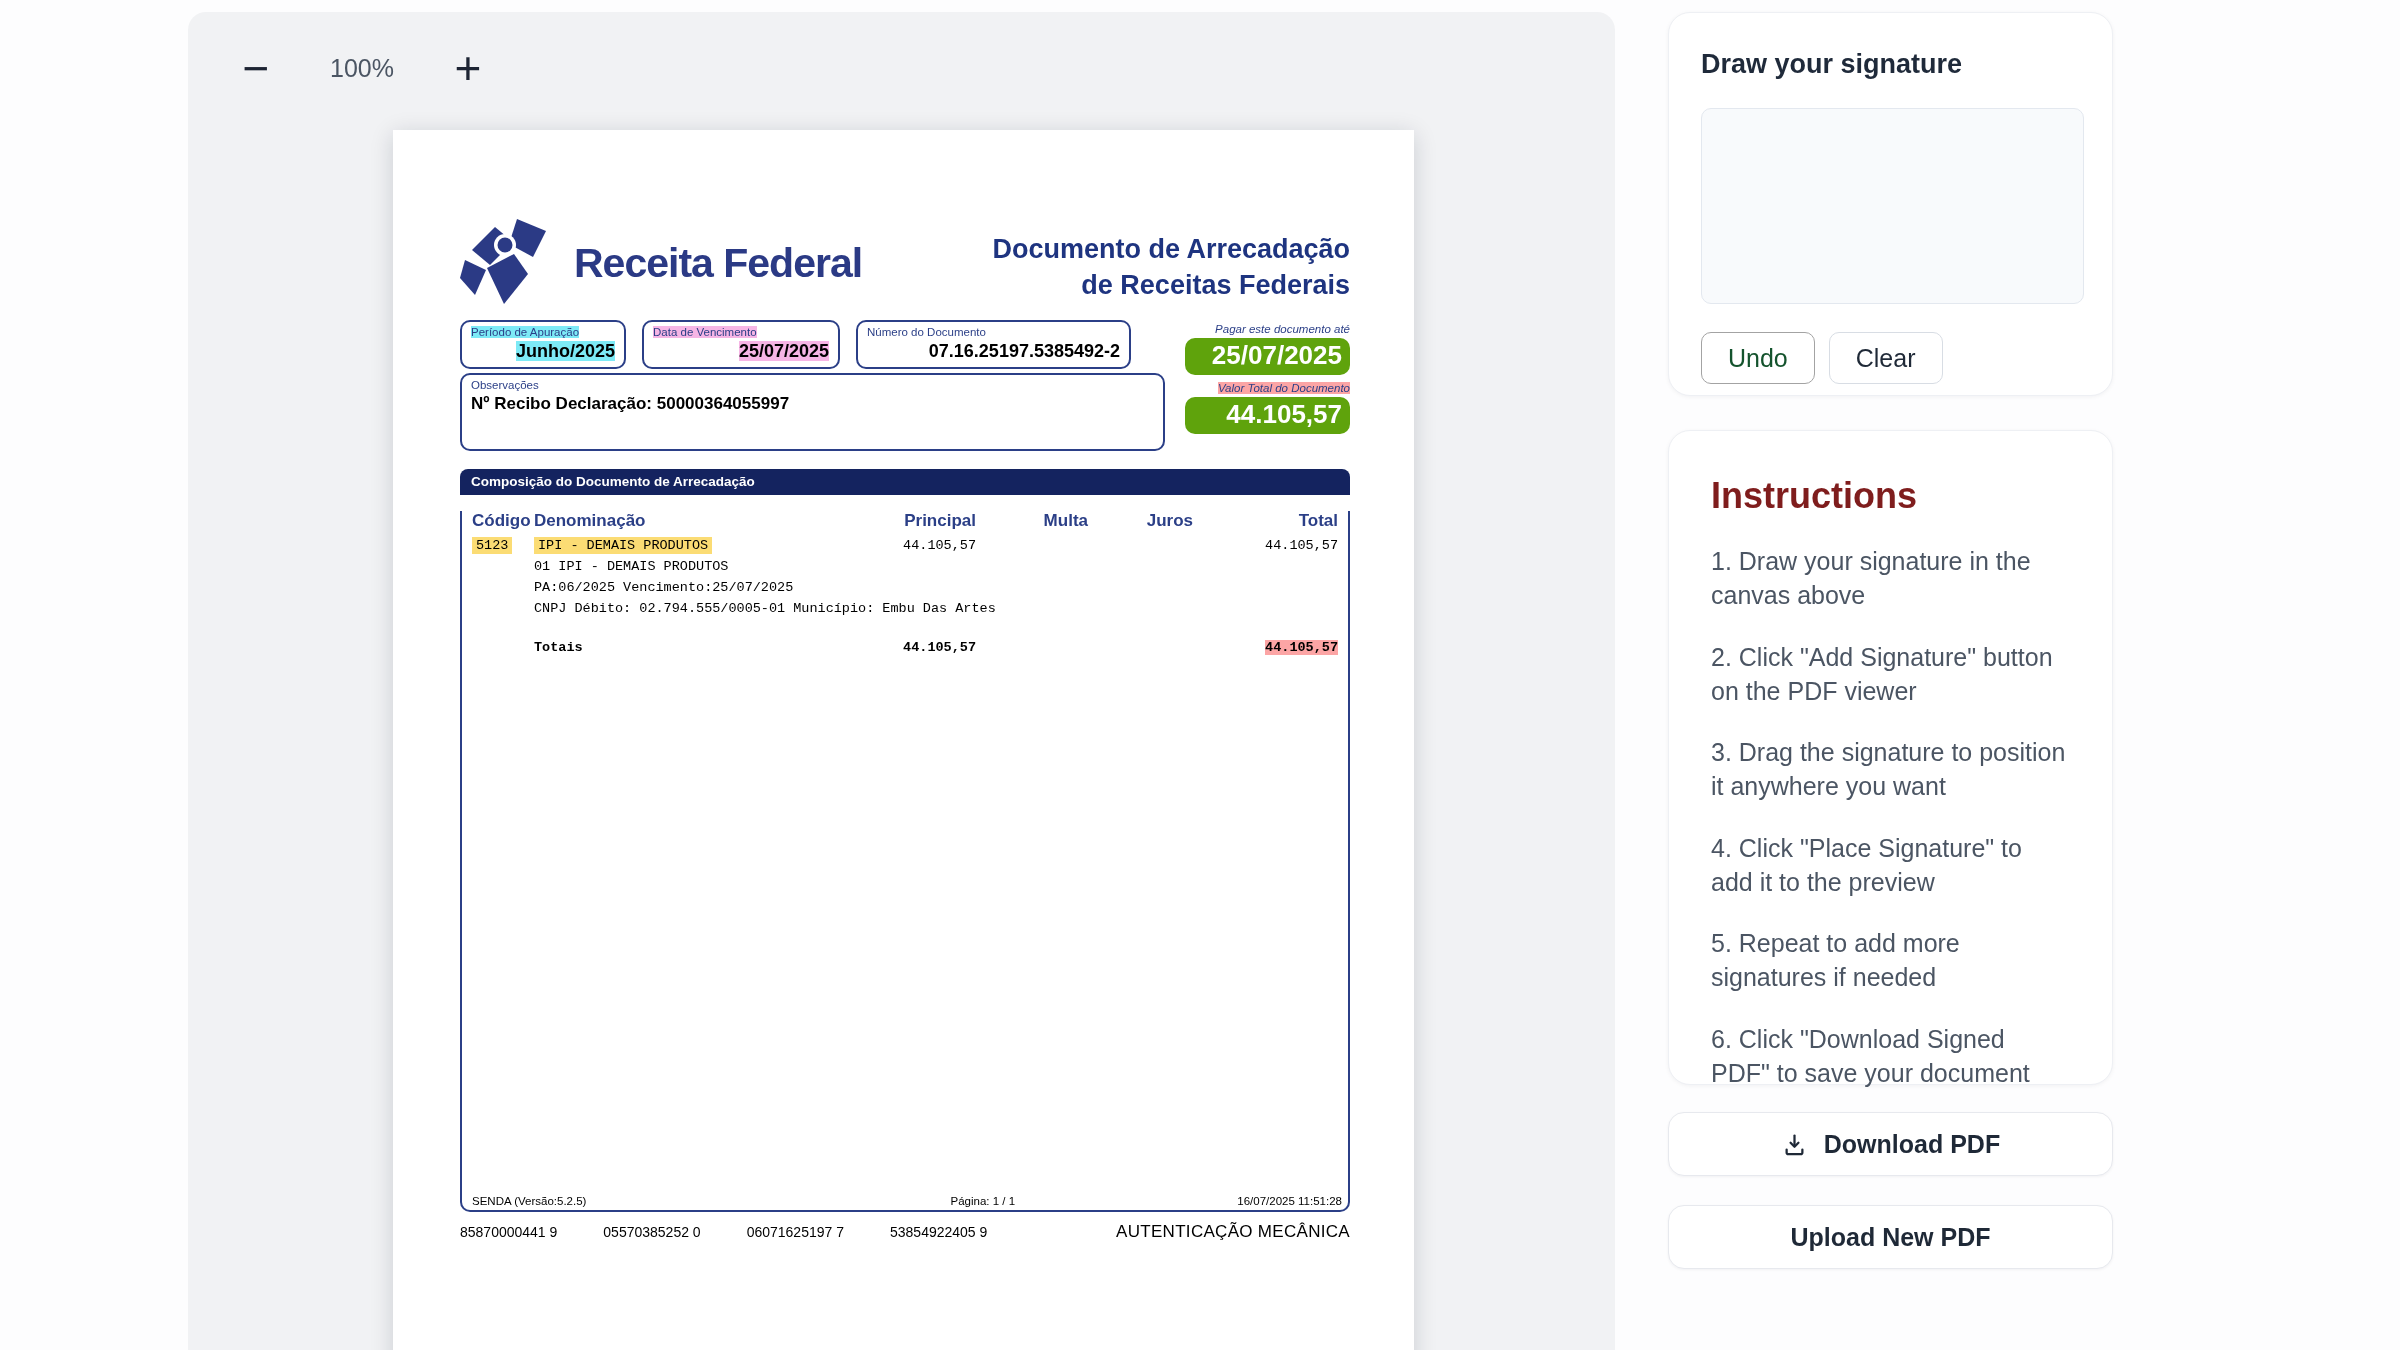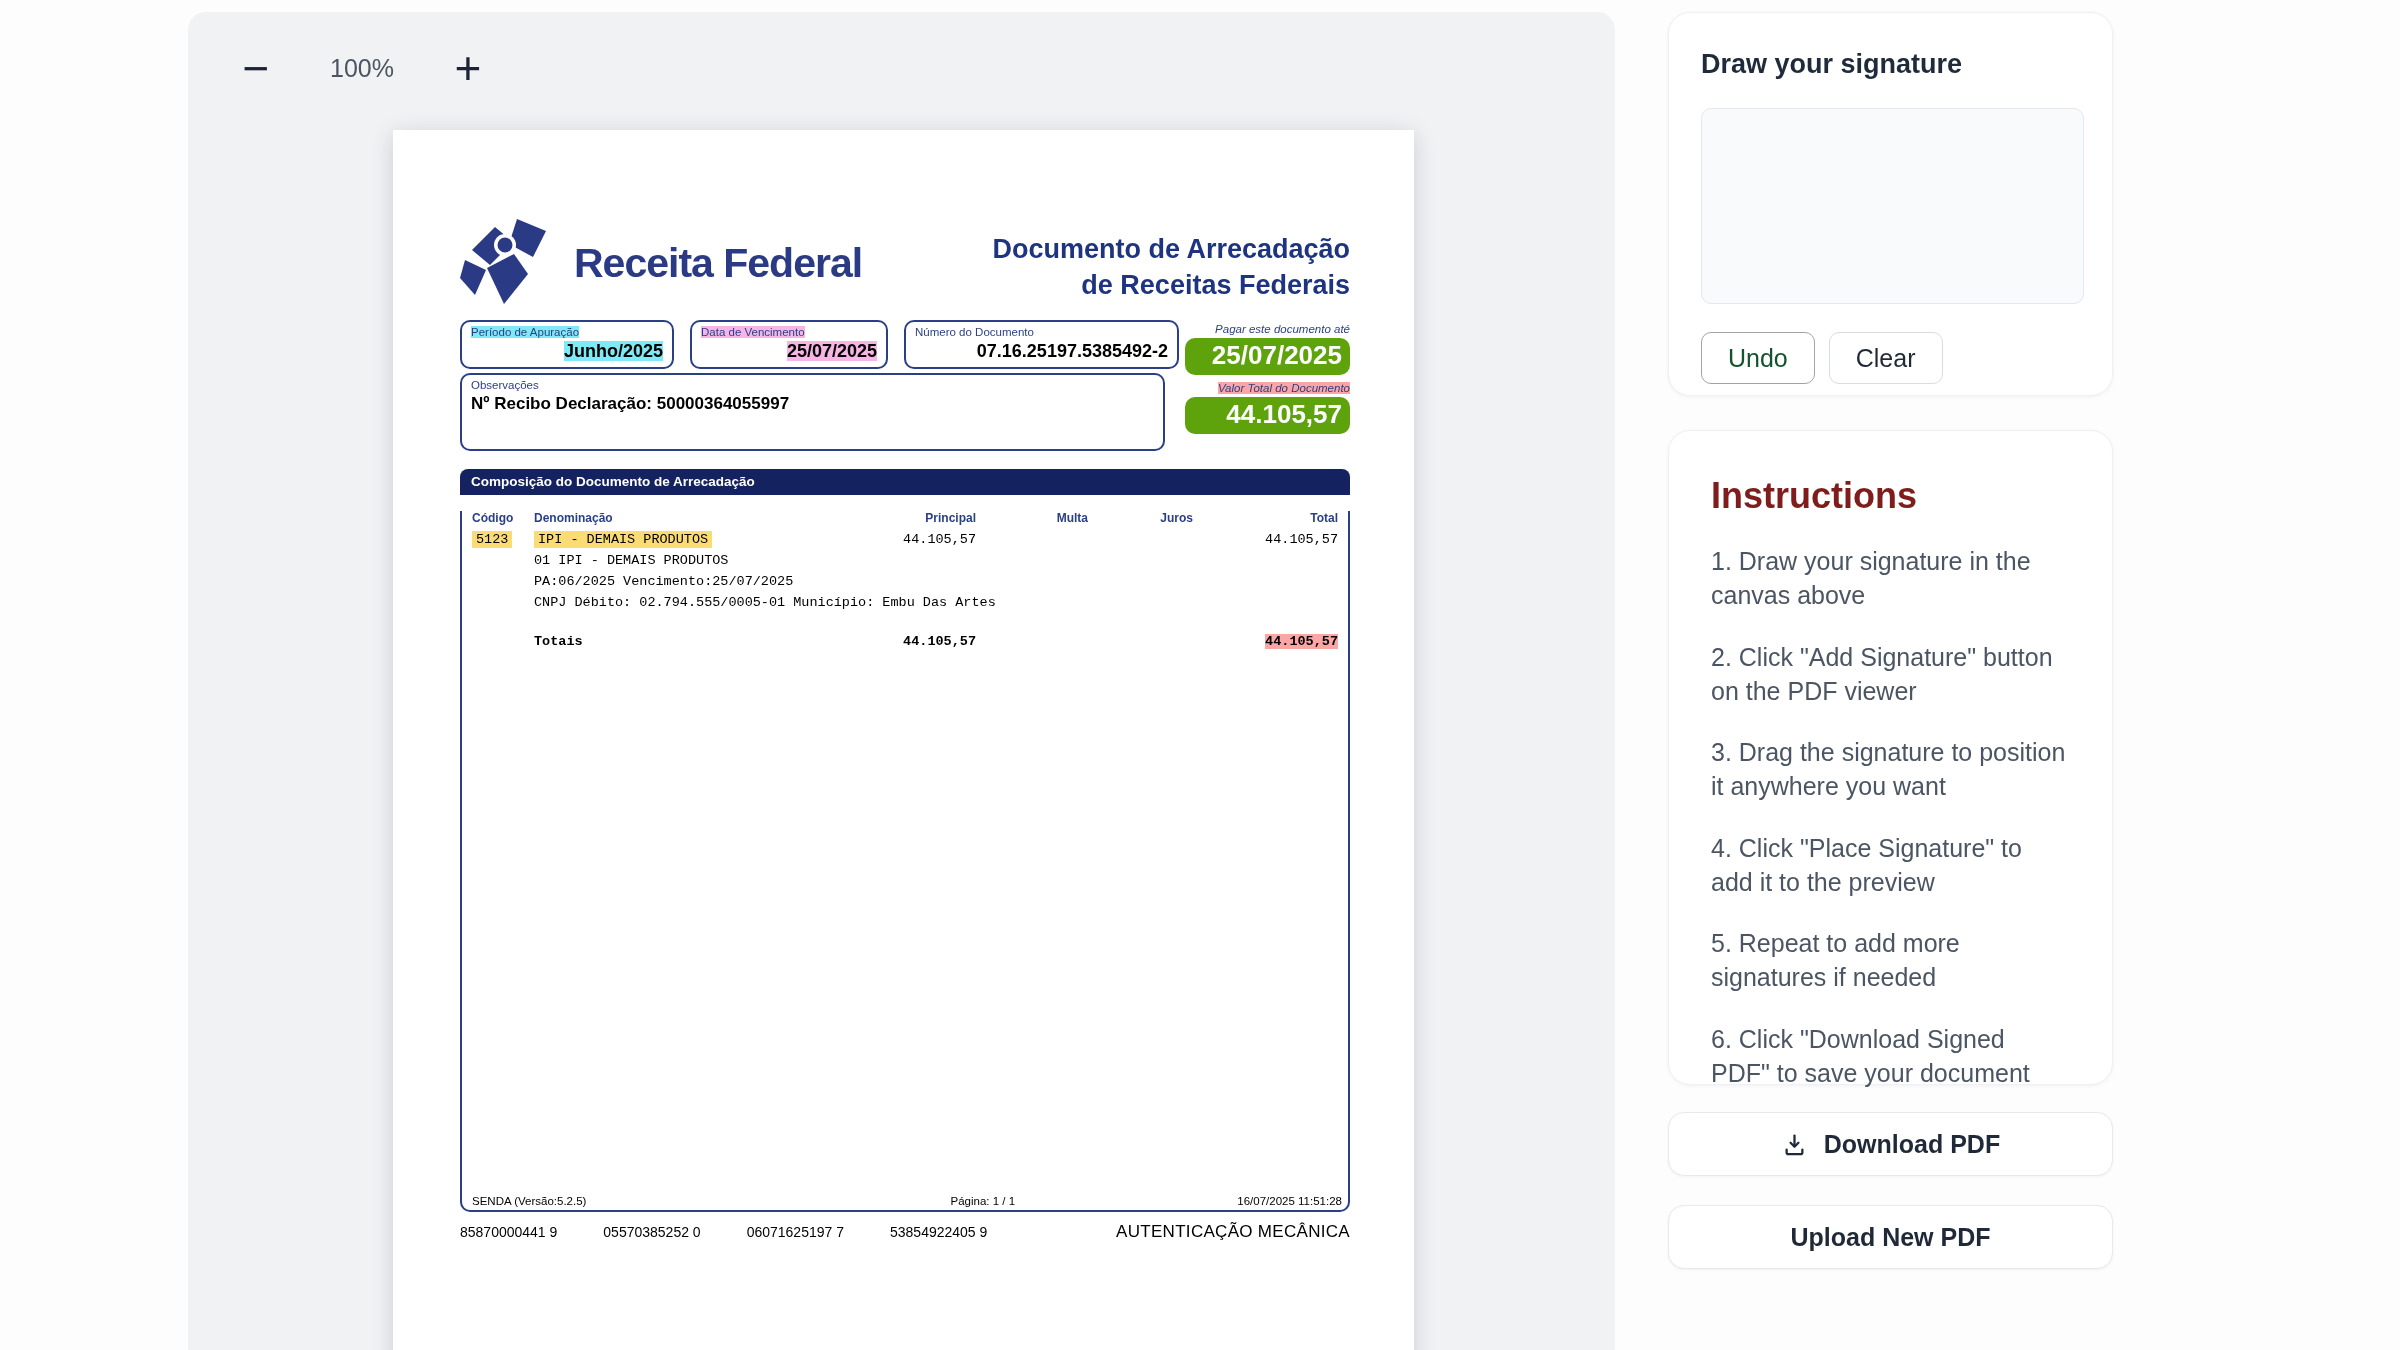--- a/index.html
+++ b/index.html
@@ -31,37 +31,37 @@
   .hl-pink  { background:#f6b5e5; }
   .hl-lgreen{ background:#fca5a5; }
   .hl-yellow{ background:#fbdc74; padding:1px 4px; }
 
   .row1 { display:flex; gap:16px; margin-top:30px; }
   .box-cnpj { width:186px; }
   .box-razao { flex:1; }
 
   .fields-wrap { position:relative; margin-top:8px; }
   .row2 { display:flex; gap:16px; }
-  .box-periodo { width:214px; }
+  .box-periodo { width:166px; }
   .box-venc { width:198px; }
   .box-numero { width:275px; }
   .box-obs { width:705px; height:78px; margin-top:4px; }
 
   .pay-col { position:absolute; right:0; top:3px; width:165px; text-align:right; }
   .pay-label { font-size:11.5px; color:#2b3f87;font-style:italic; }
   .green-badge { margin-top:3px; background:#5fa30c; border-radius:10px; color:#fff;
                  font-weight:bold; font-size:26px; text-align:right; padding:2px 8px 4px; }
 
   .comp-bar { margin-top:18px; background:#14235f; color:#fff; font-weight:bold;
               font-size:13.5px; padding:5px 11px 6px; border-radius:8px 8px 0 0; }
   .comp-box { border:2px solid #2b3f87; border-top:none; border-radius:0 0 10px 10px;
               position:relative; height:701px; padding:0 10px; }
   .tgrid { display:grid; grid-template-columns:62px 1fr 150px 112px 105px 145px; align-items:baseline; }
   .tgrid .num { text-align:right; }
-  .thead { margin-top:16px; font-size:12px; font-weight:bold; color:#2b3f87; }
+  .thead { margin-top:16px; font-size:17px; font-weight:bold; color:#2b3f87; }
   .trow  { margin-top:7px; font-family:"Liberation Mono", monospace; font-size:13.5px; }
   .tdetail { margin-top:6px; font-family:"Liberation Mono", monospace; font-size:13.5px; }
   .tdetail .d { grid-column:2 / 7; }
   .totais { margin-top:24px; font-family:"Liberation Mono", monospace; font-size:13.5px; font-weight:bold; }
   .doc-footer { position:absolute; left:10px; right:6px; bottom:3px; font-size:11.5px; color:#000; }
   .doc-footer .pagina { position:absolute; left:55%; }
   .doc-footer .dt { position:absolute; right:0; }
 
   .barcode-row { margin-top:10px; display:flex; align-items:baseline; font-size:14px; }
   .barcode-row span { margin-right:46px; }

